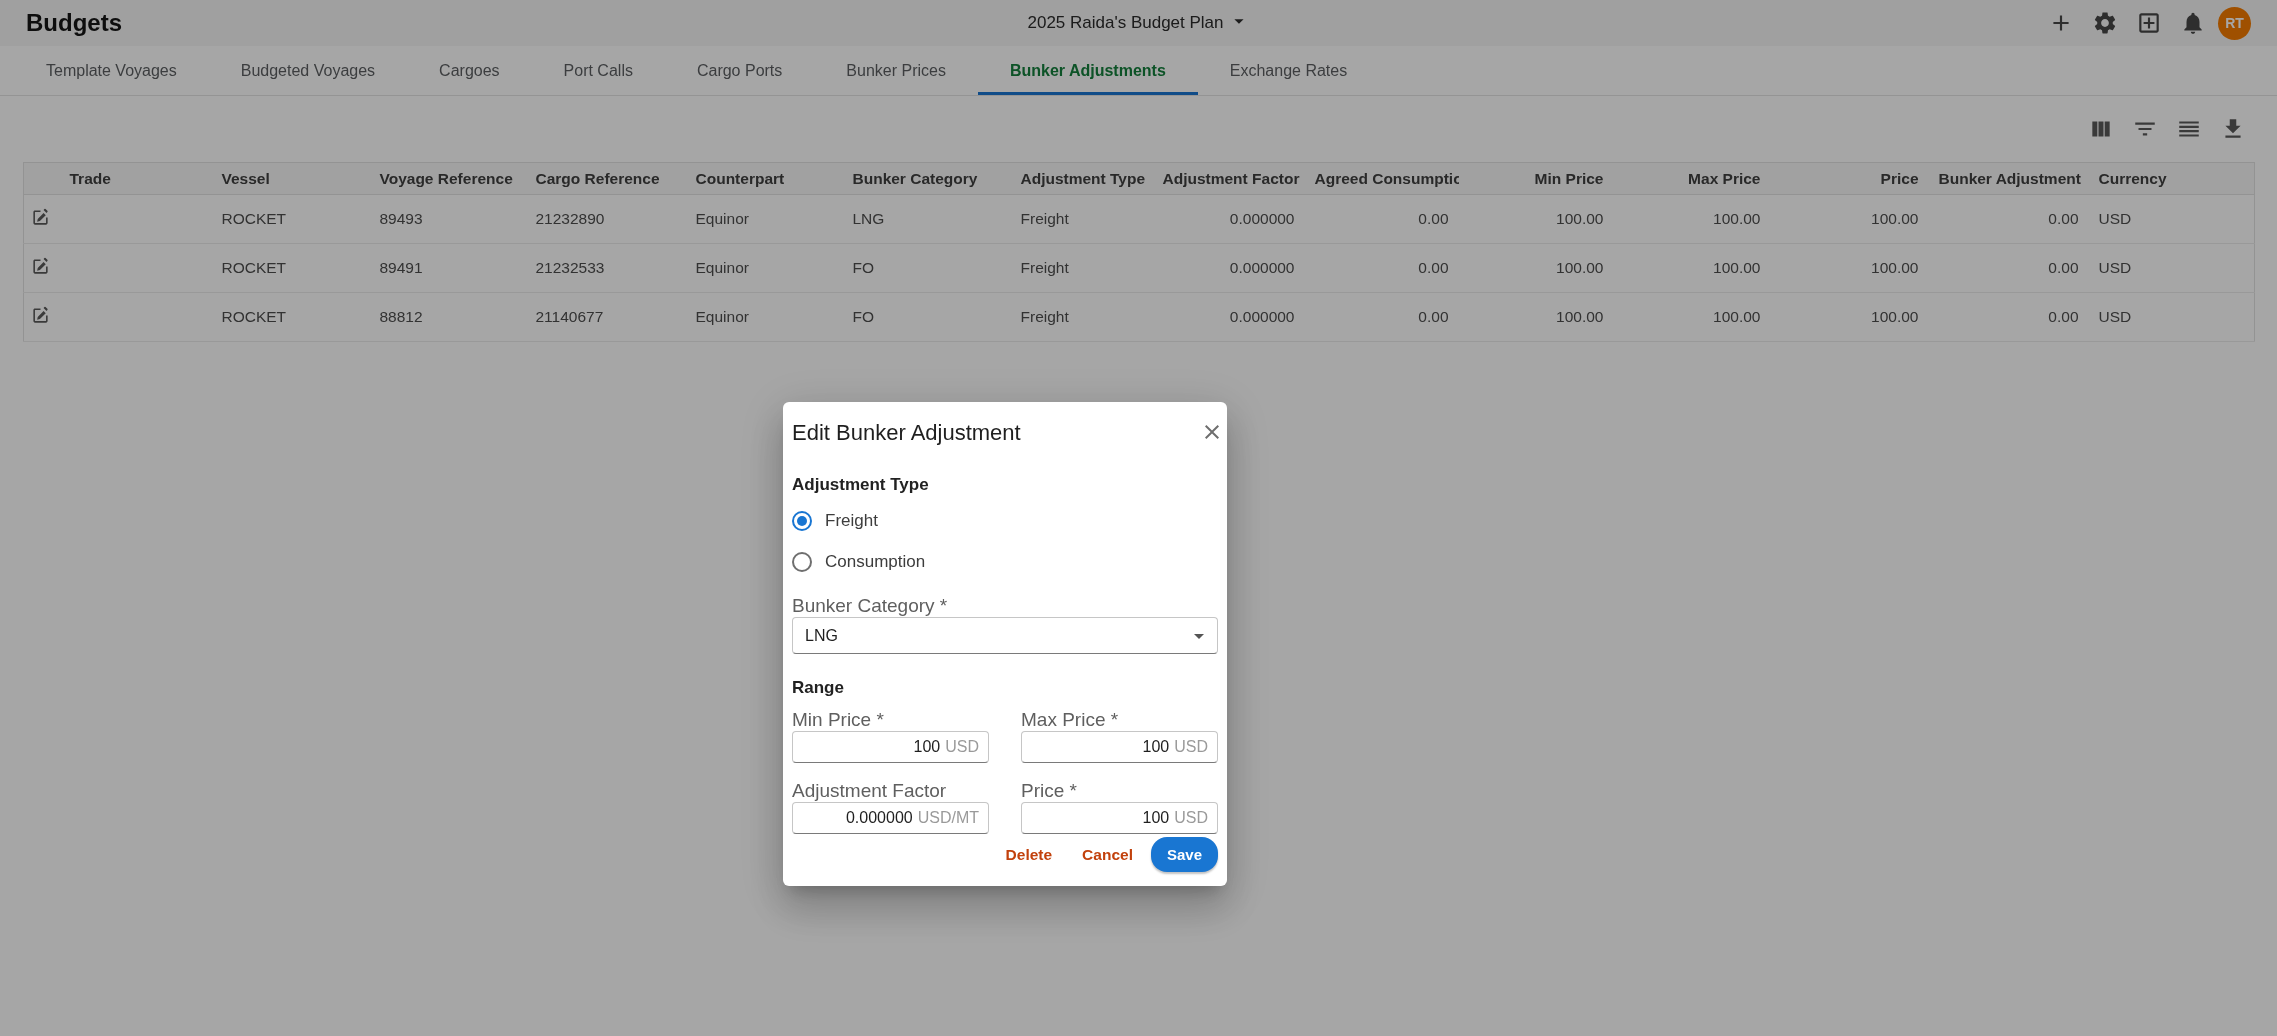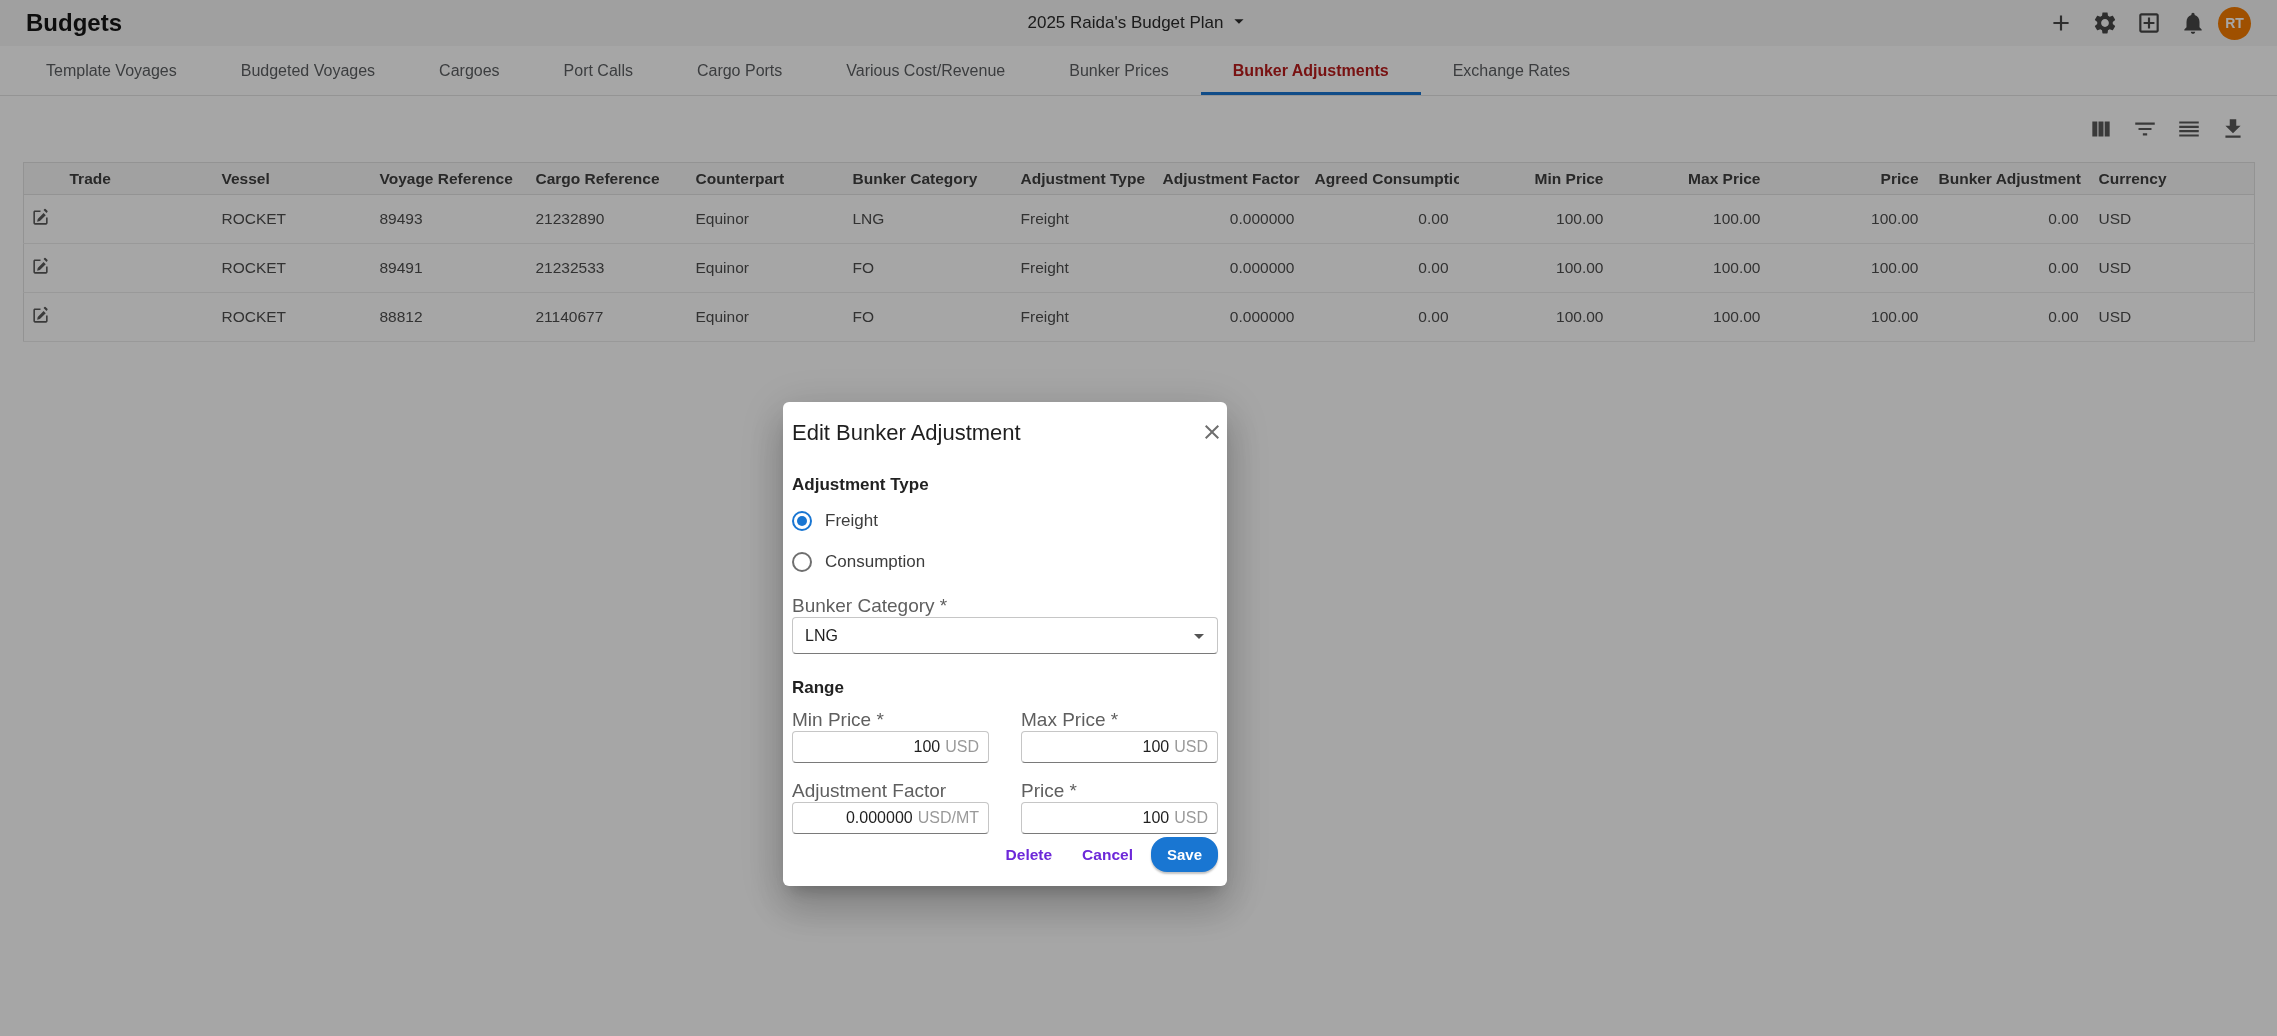--- a/index.html
+++ b/index.html
@@ -17,21 +17,21 @@
   .topbar { height:46px; display:flex; align-items:center; padding:0 26px; background:#f6f6f6; position:relative; }
   .app-title { font-size:24px; font-weight:700; color:#161616; margin:0; }
   .plan-selector { position:absolute; left:50%; transform:translateX(-50%); display:flex; align-items:center; gap:4px; font-size:17px; color:#2b2b2b; cursor:pointer; background:none; border:none; font-family:inherit; }
   .topbar-right { margin-left:auto; display:flex; align-items:center; }
   .icon-btn { background:none; border:none; padding:4px; display:inline-flex; align-items:center; justify-content:center; color:#474747; cursor:pointer; }
   .avatar { width:33px; height:33px; border-radius:50%; background:#f57c00; color:#fff; font-size:14px; font-weight:700; display:flex; align-items:center; justify-content:center; margin-left:8px; cursor:pointer; }
 
   
   .tab-bar { display:flex; align-items:stretch; height:50px; border-bottom:1px solid #e3e3e3; padding:0 14px; background:#fff; }
   .tab { background:none; border:none; padding:0 32px; font-size:16px; color:#5c5f62; display:flex; align-items:center; cursor:pointer; position:relative; font-family:inherit; white-space:nowrap; }
-  .tab.active { color:#b91c1c; font-weight:700;text-align:right; }
+  .tab.active { color:#15803d; font-weight:700;text-align:right; }
   .tab.active::after { content:""; position:absolute; left:0; right:0; bottom:0; height:3px; background:#1976d2; }
 
   
   .grid-area { margin:0 23px; }
   .grid-toolbar { height:66px; display:flex; align-items:center; justify-content:flex-end; gap:10px; padding-right:4px; }
   .grid-toolbar .icon-btn { color:#5a5a5a; }
 
   table.data-grid { width:100%; border-collapse:collapse; table-layout:fixed; border:1px solid #e2e2e2; }
   thead th { height:32px; background:#f7f7f7; border-bottom:1px solid #e2e2e2; font-weight:700; color:#3f3f3f; padding:0 10px; white-space:nowrap; overflow:hidden; text-align:left; font-size:15.5px; }
   tbody td { height:23px; border-bottom:1px solid #ececec; color:#4e4e4e; padding:15px 10px; white-space:nowrap; overflow:hidden; font-size:15.5px; background:#fff; }
@@ -63,21 +63,21 @@
   .select-field { margin-top:4px; height:37px; border:1px solid #c6c6c6; border-bottom:1px solid #7a7a7a; border-radius:4px; display:flex; align-items:center; justify-content:space-between; padding:0 6px 0 12px; font-size:16px; color:#1f1f1f; cursor:pointer; background:#fff; width:100%; font-family:inherit; }
   .select-field .chev { color:#555; display:inline-flex; }
 
   .fields-grid { display:grid; grid-template-columns:1fr 1fr; column-gap:32px; margin-top:14px; }
   .fields-grid.second { margin-top:20px; }
   .input-box { margin-top:4px; height:32px; border:1px solid #c6c6c6; border-bottom:1px solid #7a7a7a; border-radius:4px; display:flex; align-items:center; justify-content:flex-end; gap:5px; padding:0 9px; font-size:16px; background:#fff; }
   .input-value { color:#1f1f1f; }
   .input-unit { color:#9a9a9a; }
 
   .dialog-actions { margin-top:auto; display:flex; justify-content:flex-end; align-items:center; gap:6px; }
-  .text-btn { color:#6d28d9; font-size:15.5px; font-weight:700; background:none; border:none; padding:8px 12px; cursor:pointer; font-family:inherit; border-radius:4px; }
+  .text-btn { color:#c2410c; font-size:15.5px; font-weight:700; background:none; border:none; padding:8px 12px; cursor:pointer; font-family:inherit; border-radius:4px; }
   .save-btn { background:#1976d2; color:#fff; font-size:15px; font-weight:700; border:none; border-radius:16px; padding:9px 16px; cursor:pointer; font-family:inherit; box-shadow:0 2px 2px rgba(0,0,0,.24); }
 </style>
 </head>
 <body>
 
 <div>
 
   <header class="topbar">
     <h1 class="app-title">Budgets</h1>
     <button class="plan-selector">
@@ -112,21 +112,20 @@
       <div class="avatar">RT</div>
     </div>
   </header>
 
   <nav class="tab-bar">
       <button class="tab">Template Voyages</button>
       <button class="tab">Budgeted Voyages</button>
       <button class="tab">Cargoes</button>
       <button class="tab">Port Calls</button>
       <button class="tab">Cargo Ports</button>
-      <button class="tab">Various Cost/Revenue</button>
       <button class="tab">Bunker Prices</button>
       <button class="tab active">Bunker Adjustments</button>
       <button class="tab">Exchange Rates</button>
     </nav>
 
   <main class="grid-area">
     <div class="grid-toolbar">
         <button class="icon-btn">
           <svg width="26" height="26" viewBox="0 0 24 24" fill="currentColor" aria-hidden="true">
             <path d="M4 5h4.6v14H4zM9.7 5h4.6v14H9.7zM15.4 5H20v14h-4.6z"></path>

